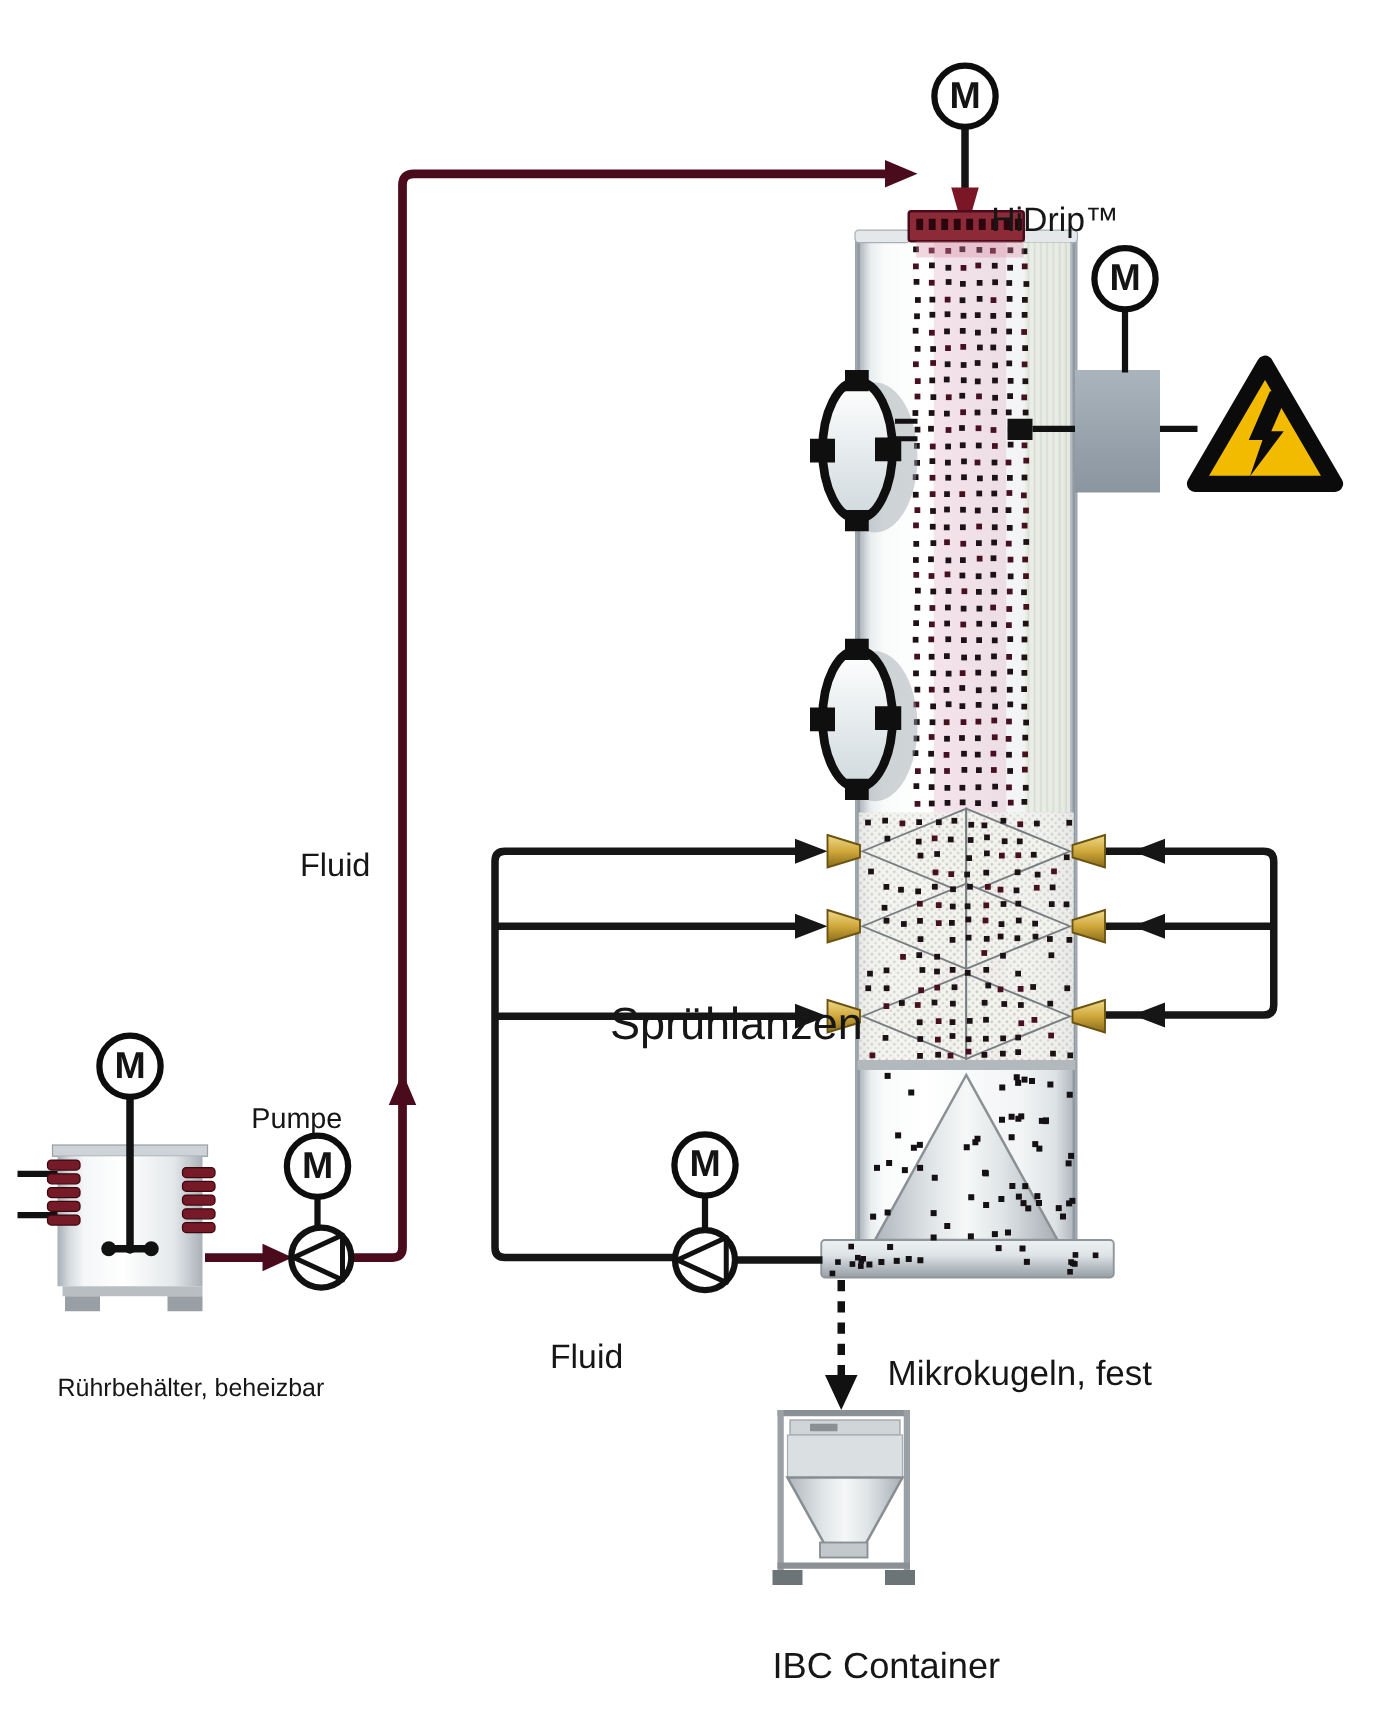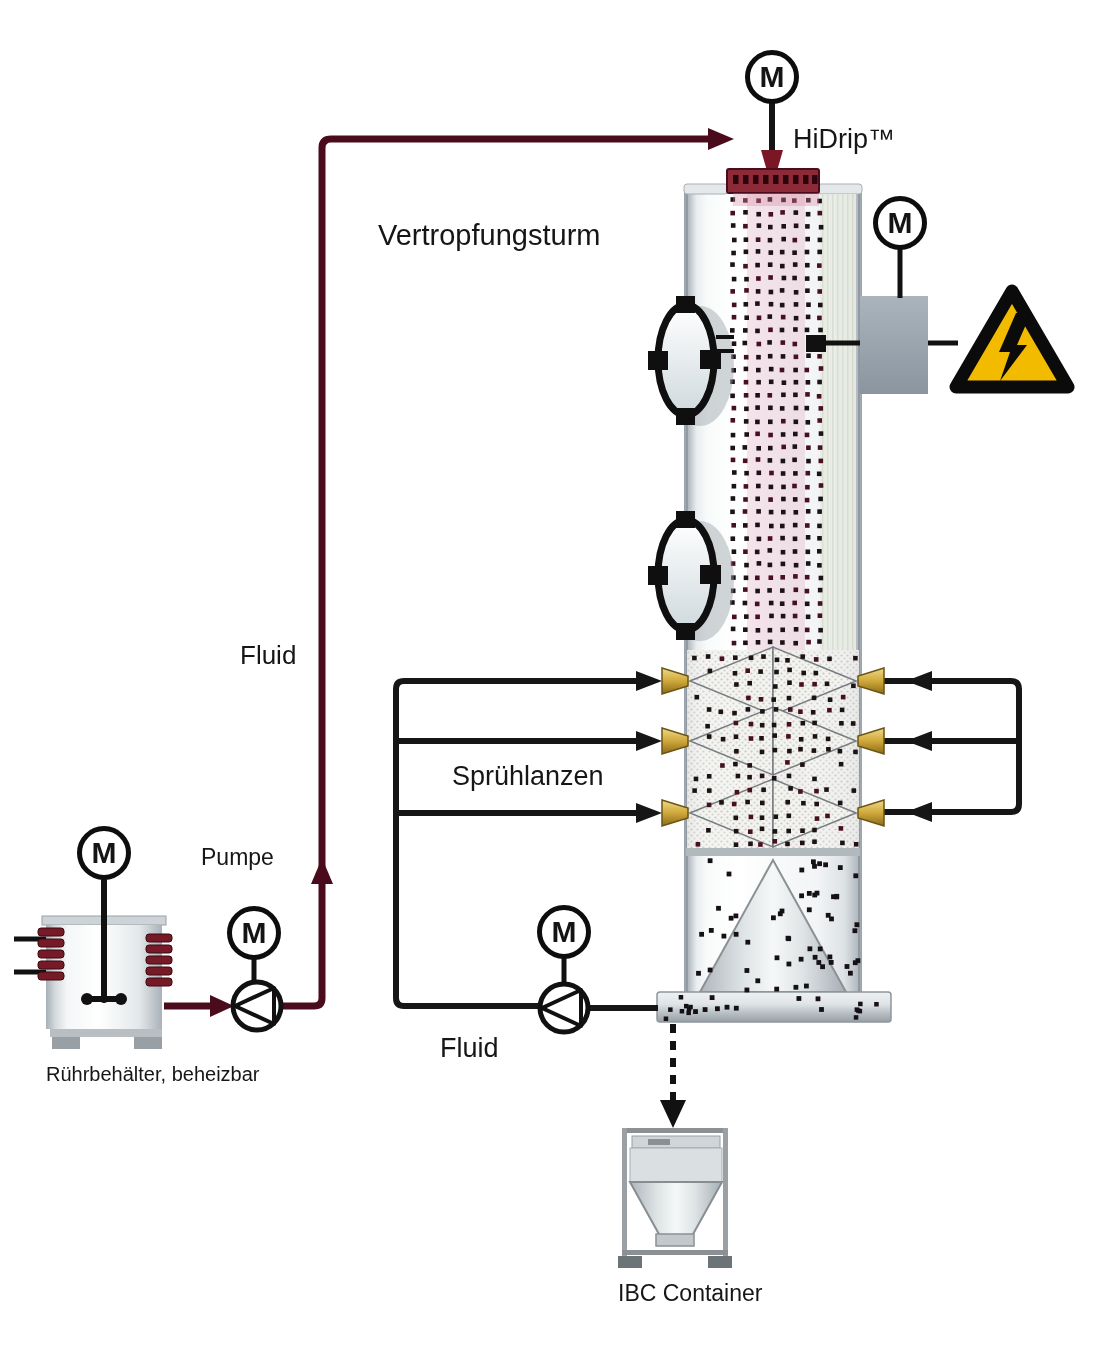--- a/index.html
+++ b/index.html
@@ -1,20 +1,20 @@
 <!DOCTYPE html>
 <html><head>
 <meta charset="utf-8">
 <style>
   html,body{margin:0;padding:0;}
   body{width:1099px;height:1372px;background:#ffffff;position:relative;overflow:hidden;
        font-family:"Liberation Sans", sans-serif;color:#141414;}
   #stage{position:absolute;left:0;top:0;width:1099px;height:1372px;}
   svg{position:absolute;left:0;top:0;}
-  .lbl{position:absolute;white-space:nowrap;color:#161616;z-index:5;}
+  .lbl{position:absolute;white-space:nowrap;color:#161616;z-index:5;margin-top:37px;}
   .motor{position:absolute;width:44px;height:44px;border:5px solid #0d0d0d;border-radius:50%;
          background:#ffffff;display:flex;align-items:center;justify-content:center;
          font-weight:bold;font-size:30px;z-index:6;line-height:1;}
 </style>
 </head>
 <body>
 
 <div id="stage">
 <svg id="diag" width="1099" height="1372" viewBox="0 0 1099 1372">
   <defs>
@@ -753,21 +753,21 @@
 <div class="motor" style="left:77px;top:826px">
       <span>M</span>
     </div>
 <div class="motor" style="left:227px;top:906px">
       <span>M</span>
     </div>
 <div class="motor" style="left:537px;top:905px">
       <span>M</span>
     </div>
 
-<div class="lbl" style="left:378px;top:219px;font-size:29px">Vertropfungsturm</div>
 <div class="lbl" style="left:793px;top:124px;font-size:27px">HiDrip™</div>
 <div class="lbl" style="left:240px;top:640px;font-size:26px">Fluid</div>
 <div class="lbl" style="left:201px;top:844px;font-size:23px">Pumpe</div>
 <div class="lbl" style="left:46px;top:1063px;font-size:20px">Rührbehälter, beheizbar</div>
-<div class="lbl" style="left:452px;top:761px;font-size:27px">Sprühlanzen</div>
+<div class="lbl" style="left:488px;top:761px;font-size:36px">Sprühlanzen</div>
 <div class="lbl" style="left:440px;top:1033px;font-size:27px">Fluid</div>
-<div class="lbl" style="left:618px;top:1280px;font-size:23px">IBC Container</div>
+<div class="lbl" style="left:710px;top:1046px;font-size:28px">Mikrokugeln, fest</div>
+<div class="lbl" style="left:618px;top:1280px;font-size:29px">IBC Container</div>
 </div>
 
 </body></html>

